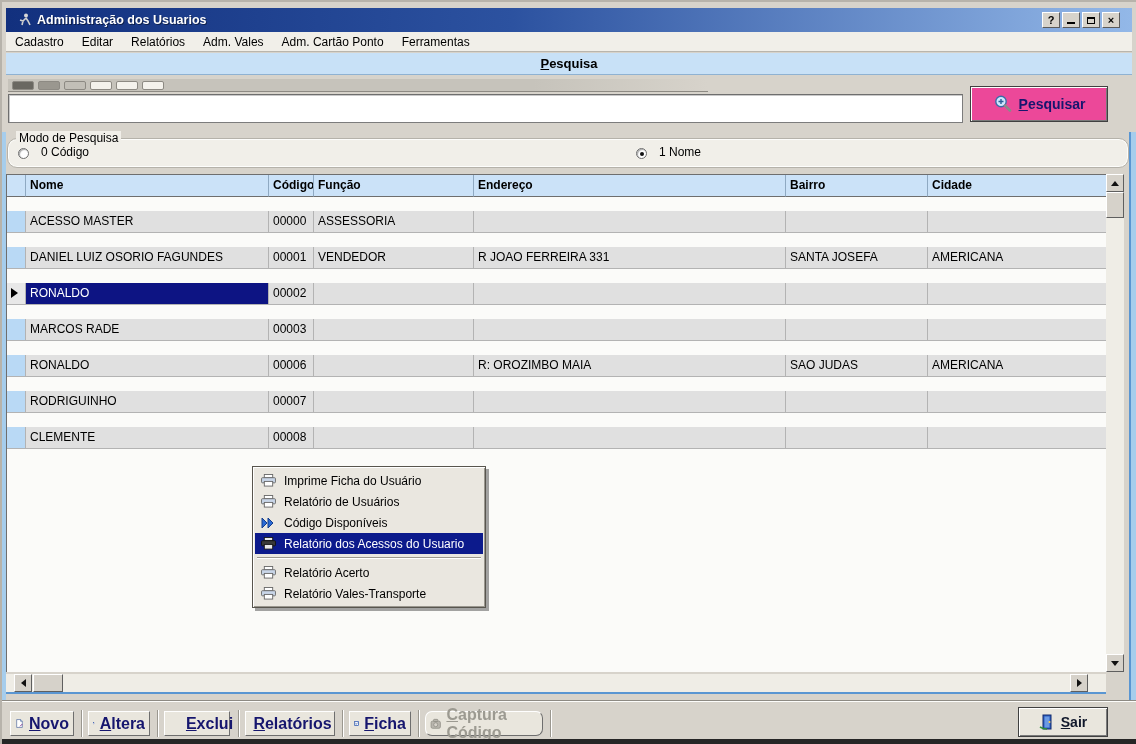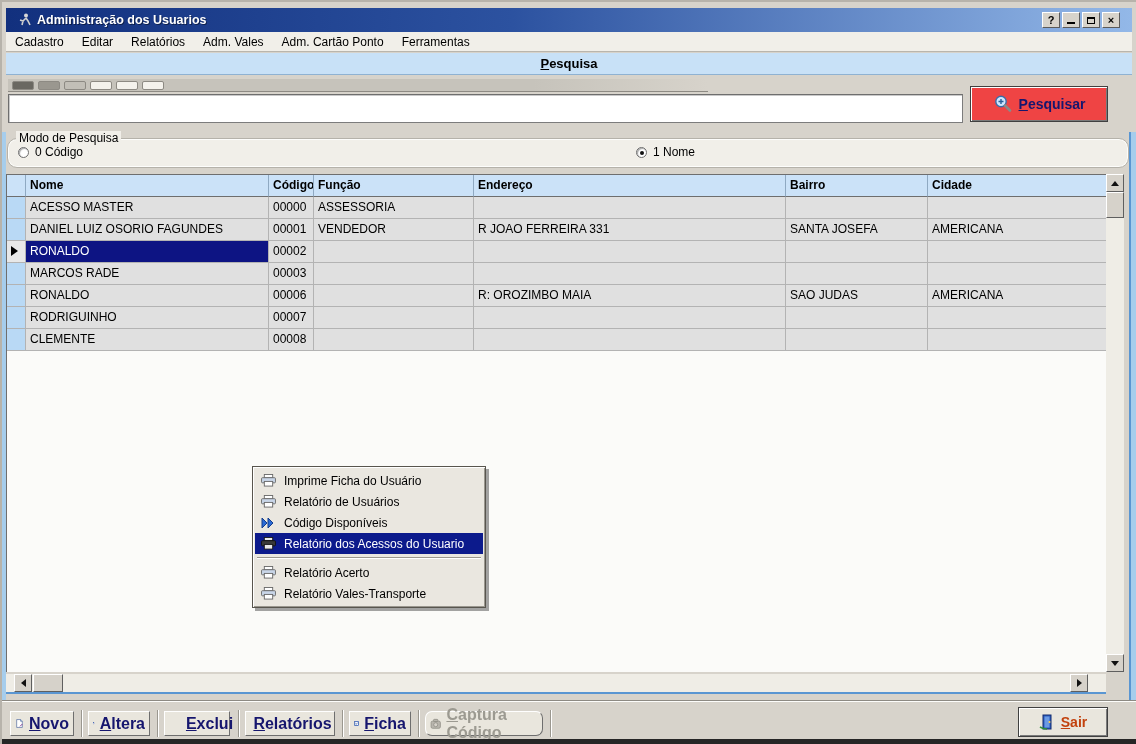--- a/index.html
+++ b/index.html
@@ -56,52 +56,52 @@
   .chip.d1 { background:#6a6861; } .chip.d2 { background:#9a978f; } .chip.d3 { background:#c2bfb7; }
   #searchbox {
     position:absolute; left:6px; top:92px; width:955px; height:29px;
     background:#fff; border:1px solid #7c7c7c;
     border-top-color:#6e6e6e; border-left-color:#6e6e6e;
     box-shadow:inset 1px 1px 0 #c9c9c9;
     font-size:13px; padding:0 6px; outline:none;
   }
   #btn-pesquisar {
     position:absolute; left:968px; top:84px; width:138px; height:36px;
-    background:#ef4444;
+    background:#ec4899;
     border:1px solid #404040;
     box-shadow:inset 1px 1px 0 #ffffff, inset -1px -1px 0 #7a7a7a;
     display:flex; align-items:center; justify-content:center; gap:6px;
     font-size:14px; font-weight:bold; color:#16166e; cursor:default;
   }
 
   
   #modegroup {
     position:absolute; left:5px; top:136px; width:1122px; height:30px;
     border:1px solid #b5b2aa; border-radius:10px; background:#f1efe9;
     box-shadow:inset 0 0 0 1px #fdfdfb;
   }
   #modegroup .glabel {
     position:absolute; top:-8px; left:8px; background:#f1efe9;
     padding:0 3px; font-size:12px; color:#000;
   }
   .radio-row { position:absolute; top:6px; left:10px; right:10px; display:flex; }
-  .radio-opt { display:flex; align-items:center; gap:6px; font-size:12px; color:#000; }
+  .radio-opt { display:flex; align-items:flex-end; gap:12px; font-size:12px; color:#000; }
   .radio-opt.opt1 { position:absolute; left:618px; }
   .rdot { width:11px; height:11px; border-radius:50%; background:#fff;
     border:1px solid #6e6e6e; box-shadow:inset 1px 1px 1px #aaa; position:relative; }
   .rdot.checked::after { content:""; position:absolute; left:3px; top:3px;
     width:4px; height:4px; border-radius:50%; background:#111; }
 
   
   #grid {
     position:absolute; left:4px; top:172px; width:1100px; height:498px;
     background:#fbfbf9; border-left:1px solid #6e6e6e; border-top:1px solid #6e6e6e;
     font-size:12px; color:#000;
   }
-  .g-row, .g-header { display:flex; width:1100px; height:22px; }
+  .g-row, .g-header { display:flex; width:1100px; height:36px; }
   .g-header { font-weight:bold; }
   .hcell, .cell, .g-gut {
     border-right:1px solid #b3b3b3; border-bottom:1px solid #b3b3b3;
     padding:3px 4px 0 4px; white-space:nowrap; overflow:hidden; height:22px;
   }
   .g-header .hcell, .g-header .g-gut { background:#cbe2f8; border-right-color:#8fa9c2; border-bottom-color:#6e6e6e; }
   .g-gut { width:19px; padding:0; background:#b9d9f5; position:relative; }
   .g-row .cell { background:#e0e0e0; }
   .c0 { width:243px; } .c1 { width:45px; } .c2 { width:160px; }
   .c3 { width:312px; } .c4 { width:142px; } .c5 { flex:1; }
@@ -157,21 +157,21 @@
     display:flex; align-items:center; justify-content:center; gap:5px;
     font-size:16px; font-weight:bold; color:#16166e; cursor:default; padding:0 4px;
   }
   .tbtn.disabled { color:#9c9a91;border-radius:7px; }
   .tsep { position:absolute; top:9px; width:2px; height:27px;
     border-left:1px solid #9a978f; border-right:1px solid #fff; }
   #btn-sair { position:absolute; left:1016px; top:6px; width:90px; height:30px;
     background:#e9e6dd; border:1px solid #404040;
     box-shadow:inset 1px 1px 0 #fff, inset -1px -1px 0 #7a7a7a;
     display:flex; align-items:center; justify-content:center; gap:6px;
-    font-size:14px; font-weight:bold; color:#c2410c; }
+    font-size:14px; font-weight:bold; color:#0f172a; }
   #bottom-strip { position:absolute; left:0; right:0; bottom:0; height:5px; background:#262626; }
 </style>
 </head>
 <body>
 
 <div id="win">
 
   <div id="titlebar">
     <svg width="14" height="14" viewBox="0 0 14 14">
       <circle cx="8" cy="2.5" r="2" fill="#d9d9d9"></circle>

